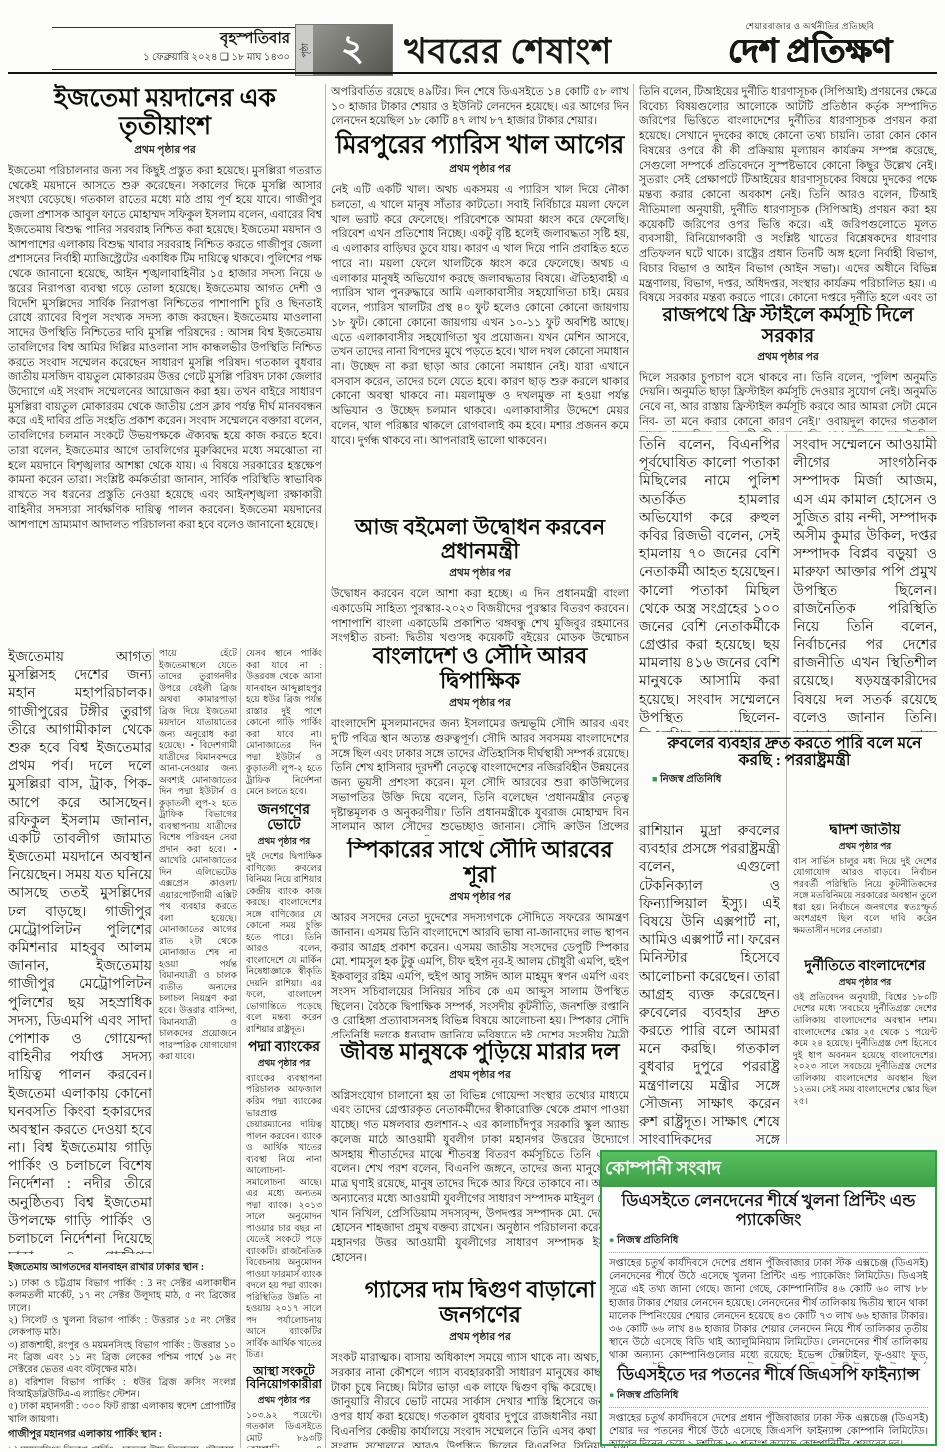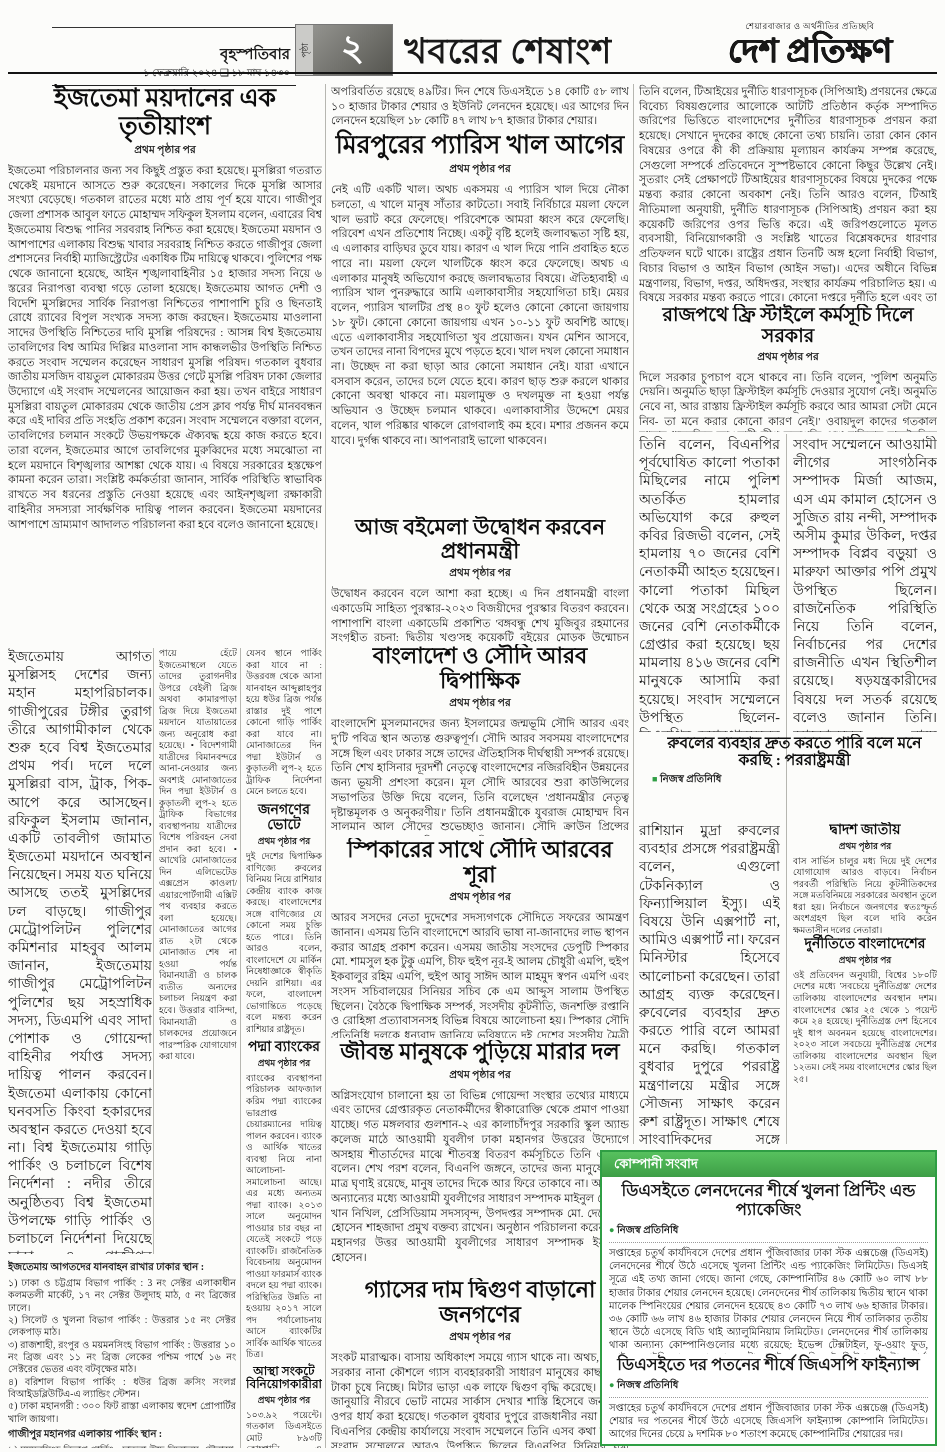--- a/index.html
+++ b/index.html
@@ -5,21 +5,21 @@
   html,body{margin:0;padding:0;}
   body{
     width:945px;height:1452px;position:relative;
     background:#fcfcfa;color:#191919;
     font-family:"Liberation Serif","DejaVu Serif",serif;
     overflow:hidden;
   }
   .abs{position:absolute;overflow:hidden;}
   
   .date-block{left:52px;top:27px;width:238px;text-align:right;
-    border-top:1px solid #333;border-bottom:1.5px solid #222;padding:18px 6px 3px 0;}
+    border-top:1px solid #333;border-bottom:1.5px solid #222;padding:2px 6px 3px 0;}
   .date-day{font-size:15px;font-weight:bold;line-height:1.1;}
   .date-line{font-size:10px;margin-top:2px;}
   .pagebox{left:295px;top:24px;width:96px;height:50px;display:flex;border:1px solid #777;}
   .pagebox .strip{width:17px;background:#cbcbc8;display:flex;align-items:center;justify-content:center;}
   .pagebox .strip span{writing-mode:vertical-rl;transform:rotate(180deg);font-size:9px;color:#222;}
   .pagebox .num{flex:1;background:linear-gradient(135deg,#93938f,#55554f);
     color:#fff;display:flex;align-items:center;justify-content:center;
     font-size:36px;font-weight:bold;}
   .section-title{left:404px;top:24px;font-size:35px;font-weight:bold;letter-spacing:.5px;}
   .masthead{right:10px;top:20px;width:250px;text-align:center;}
@@ -45,21 +45,21 @@
   .body-xs{font-size:9px;line-height:1.28;text-align:justify;}
   .byline{font-size:10px;font-weight:bold;margin:2px 0 3px;}
   .byline .b{color:#2f9e44;font-size:9px;}
   
   .park-head{font-size:10px;font-weight:bold;margin:1px 0;}
   .park-item{font-size:9.5px;line-height:1.3;text-align:justify;}
   
   .company{left:600px;top:1150px;width:337px;height:296px;
     border:2px solid #2f9e44;background:#ffffff;box-sizing:border-box;}
   .company .bar{background:linear-gradient(#57c15e,#3d9e46);color:#fff;
-    font-size:13px;font-weight:bold;padding:2px 12px;}
+    font-size:18px;font-weight:bold;padding:2px 3px;}
   .company .inner{padding:3px 7px;}
   .company .chl{text-align:center;font-weight:bold;font-size:16.5px;line-height:1.15;margin-top:2px;font-family:Liberation Serif, serif;}
   .dots{border-top:1.5px dotted #9a9a9a;margin:3px 0;}
   .company .cbody{font-size:10px;line-height:1.32;text-align:justify;}
 </style>
 </head>
 <body>
 
 <div class="abs date-block">
   <div class="date-day">বৃহস্পতিবার</div>
@@ -183,21 +183,21 @@
 </div>
 
 <div class="abs body-sm" style="left:639px;top:822px;width:141px;height:322px;">রাশিয়ান মুদ্রা রুবলের ব্যবহার প্রসঙ্গে পররাষ্ট্রমন্ত্রী বলেন, এগুলো টেকনিক্যাল ও ফিন্যান্সিয়াল ইস্যু। এই বিষয়ে উনি এক্সপার্ট না, আমিও এক্সপার্ট না। ফরেন মিনিস্টার হিসেবে আলোচনা করেছেন। তারা আগ্রহ ব্যক্ত করেছেন। রুবেলের ব্যবহার দ্রুত করতে পারি বলে আমরা মনে করছি। গতকাল বুধবার দুপুরে পররাষ্ট্র মন্ত্রণালয়ে মন্ত্রীর সঙ্গে সৌজন্য সাক্ষাৎ করেন রুশ রাষ্ট্রদূত। সাক্ষাৎ শেষে সাংবাদিকদের সঙ্গে আলাপকালে তিনি এ কথা বলেন। রূপপুর পারমাণবিক বিদ্যুৎকেন্দ্র চালু প্রসঙ্গে হাছান মাহমুদ বলেন, পারমাণবিক বিদ্যুৎকেন্দ্র রাশিয়ার অর্থায়নে ও টেকনোলজিক্যাল সাপোর্টে আমরা নির্মাণ করছি। এটি খুব সহসাই উৎপাদনে যাবে। আমরা নিউক্লিয়ার ন্যাশন হিসেবে আত্মপ্রকাশ করতে যাচ্ছি। এছাড়া রাশিয়া আমাদের দেশ থেকে অনেক কিছু আমদানি করে। আমরা রাশিয়া থেকে গমসহ অন্যান্য পণ্য আমদানি করি।</div>
 
 <div class="abs" style="left:793px;top:822px;width:144px;height:322px;">
   <div>
     <div class="hl hl-15">দ্বাদশ জাতীয়</div>
     <div class="cont cont-xs">প্রথম পৃষ্ঠার পর</div>
     <div class="body-xs">বাস সার্ভিস চালুর মধ্য দিয়ে দুই দেশের যোগাযোগ আরও বাড়বে। নির্বাচন পরবর্তী পরিস্থিতি নিয়ে কূটনীতিকদের সঙ্গে মতবিনিময়ে সরকারের অবস্থান তুলে ধরা হয়। নির্বাচনে জনগণের স্বতঃস্ফূর্ত অংশগ্রহণ ছিল বলে দাবি করেন ক্ষমতাসীন দলের নেতারা।</div>
   </div>
-  <div style="margin-top:0;">
+  <div style="margin-top:22px;">
     <div class="hl hl-15">দুর্নীতিতে বাংলাদেশের</div>
     <div class="cont cont-xs">প্রথম পৃষ্ঠার পর</div>
     <div class="body-xs">ওই প্রতিবেদন অনুযায়ী, বিশ্বের ১৮০টি দেশের মধ্যে 'সবচেয়ে দুর্নীতিগ্রস্ত' দেশের তালিকায় বাংলাদেশের অবস্থান দশম। বাংলাদেশের স্কোর ২৫ থেকে ১ পয়েন্ট কমে ২৪ হয়েছে। দুর্নীতিগ্রস্ত দেশ হিসেবে দুই ধাপ অবনমন হয়েছে বাংলাদেশের। ২০২৩ সালে সবচেয়ে দুর্নীতিগ্রস্ত দেশের তালিকায় বাংলাদেশের অবস্থান ছিল ১২তম। সেই সময় বাংলাদেশের স্কোর ছিল ২৫।</div>
   </div>
 </div>
 
 <div class="abs company">
   <div class="bar">কোম্পানী সংবাদ</div>
   <div class="inner">
     <div class="chl">ডিএসইতে লেনদেনের শীর্ষে খুলনা প্রিন্টিং এন্ড প্যাকেজিং</div>

